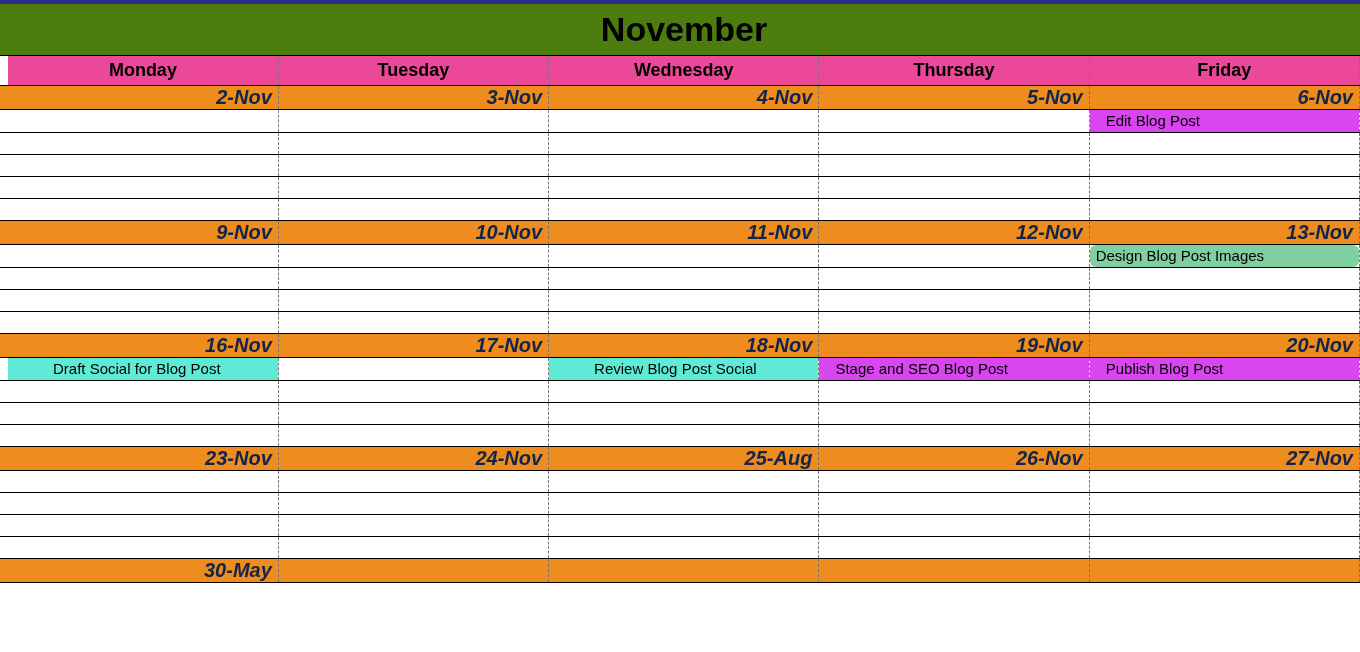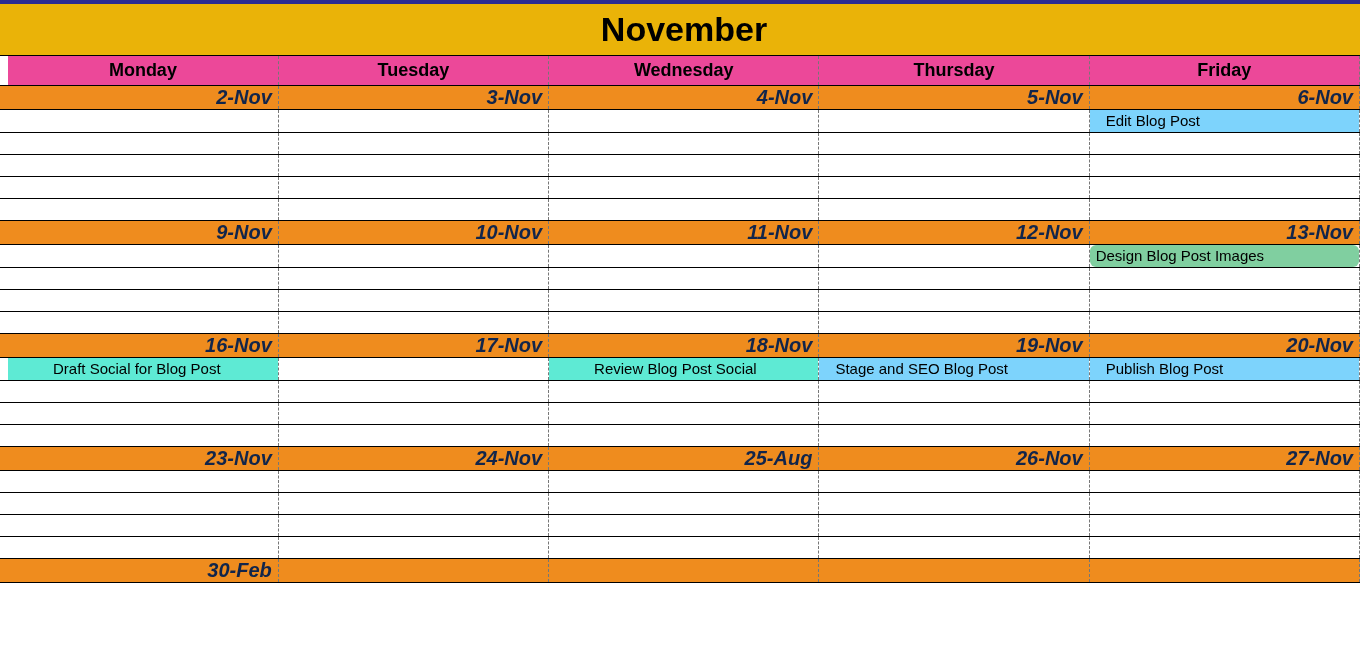--- a/index.html
+++ b/index.html
@@ -3,21 +3,21 @@
 <meta charset="utf-8">
 <style>
   * { box-sizing: border-box; }
   html, body { margin: 0; padding: 0; }
   body {
     font-family: Arial, Helvetica, sans-serif;
     background: #fff;
     width: 1360px;
   }
   .month-title {
-    background: #eab308;
+    background: #4d7c0f;
     text-align: center;
     font-size: 34px;
     font-weight: 700;
     padding: 6px 0 6px 8px;
     border-bottom: 1px solid #000;
     border-top: 4px solid #2c2c92;
   }
   table.cal {
     border-collapse: collapse;
     width: 100%;
@@ -65,21 +65,21 @@
   .task {
     display: block;
     width: 100%;
     height: 100%;
     line-height: 22px;
     padding: 0 6px;
     font-size: 15px;
     color: #000;
     text-align: left;
   }
-  .c-blue   { background: #7dd3fc; padding-left: 16px; }
+  .c-blue   { background: #d946ef; padding-left: 16px; }
   .c-green  { background: #80cfa0; border-radius: 6px; }
   .c-yellow { background: #5eead4; padding-left: 45px; }
 </style>
 </head>
 <body>
 
 <div class="month-title">November</div>
 
 <table class="cal">
   <colgroup>
@@ -276,20 +276,20 @@
       <tr>
         <td class="stub"></td>
         <td></td>
         <td></td>
         <td></td>
         <td></td>
         <td></td>
       </tr>
       <tr class="date-row">
         <td class="stub"></td>
-        <td>30-Feb</td>
+        <td>30-May</td>
         <td></td>
         <td></td>
         <td></td>
         <td></td>
       </tr>
     </tbody>
 </table>
 
 </body></html>

